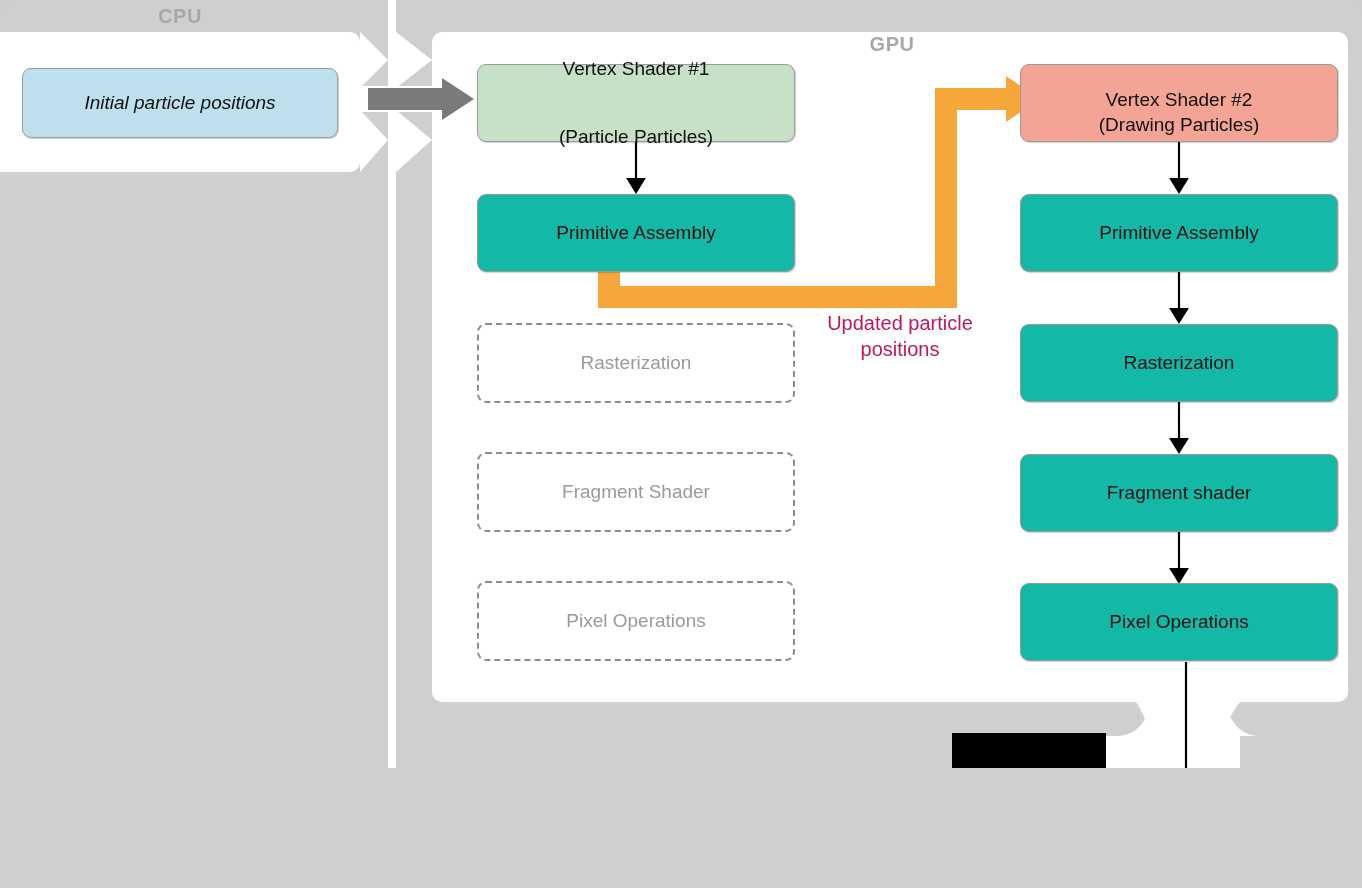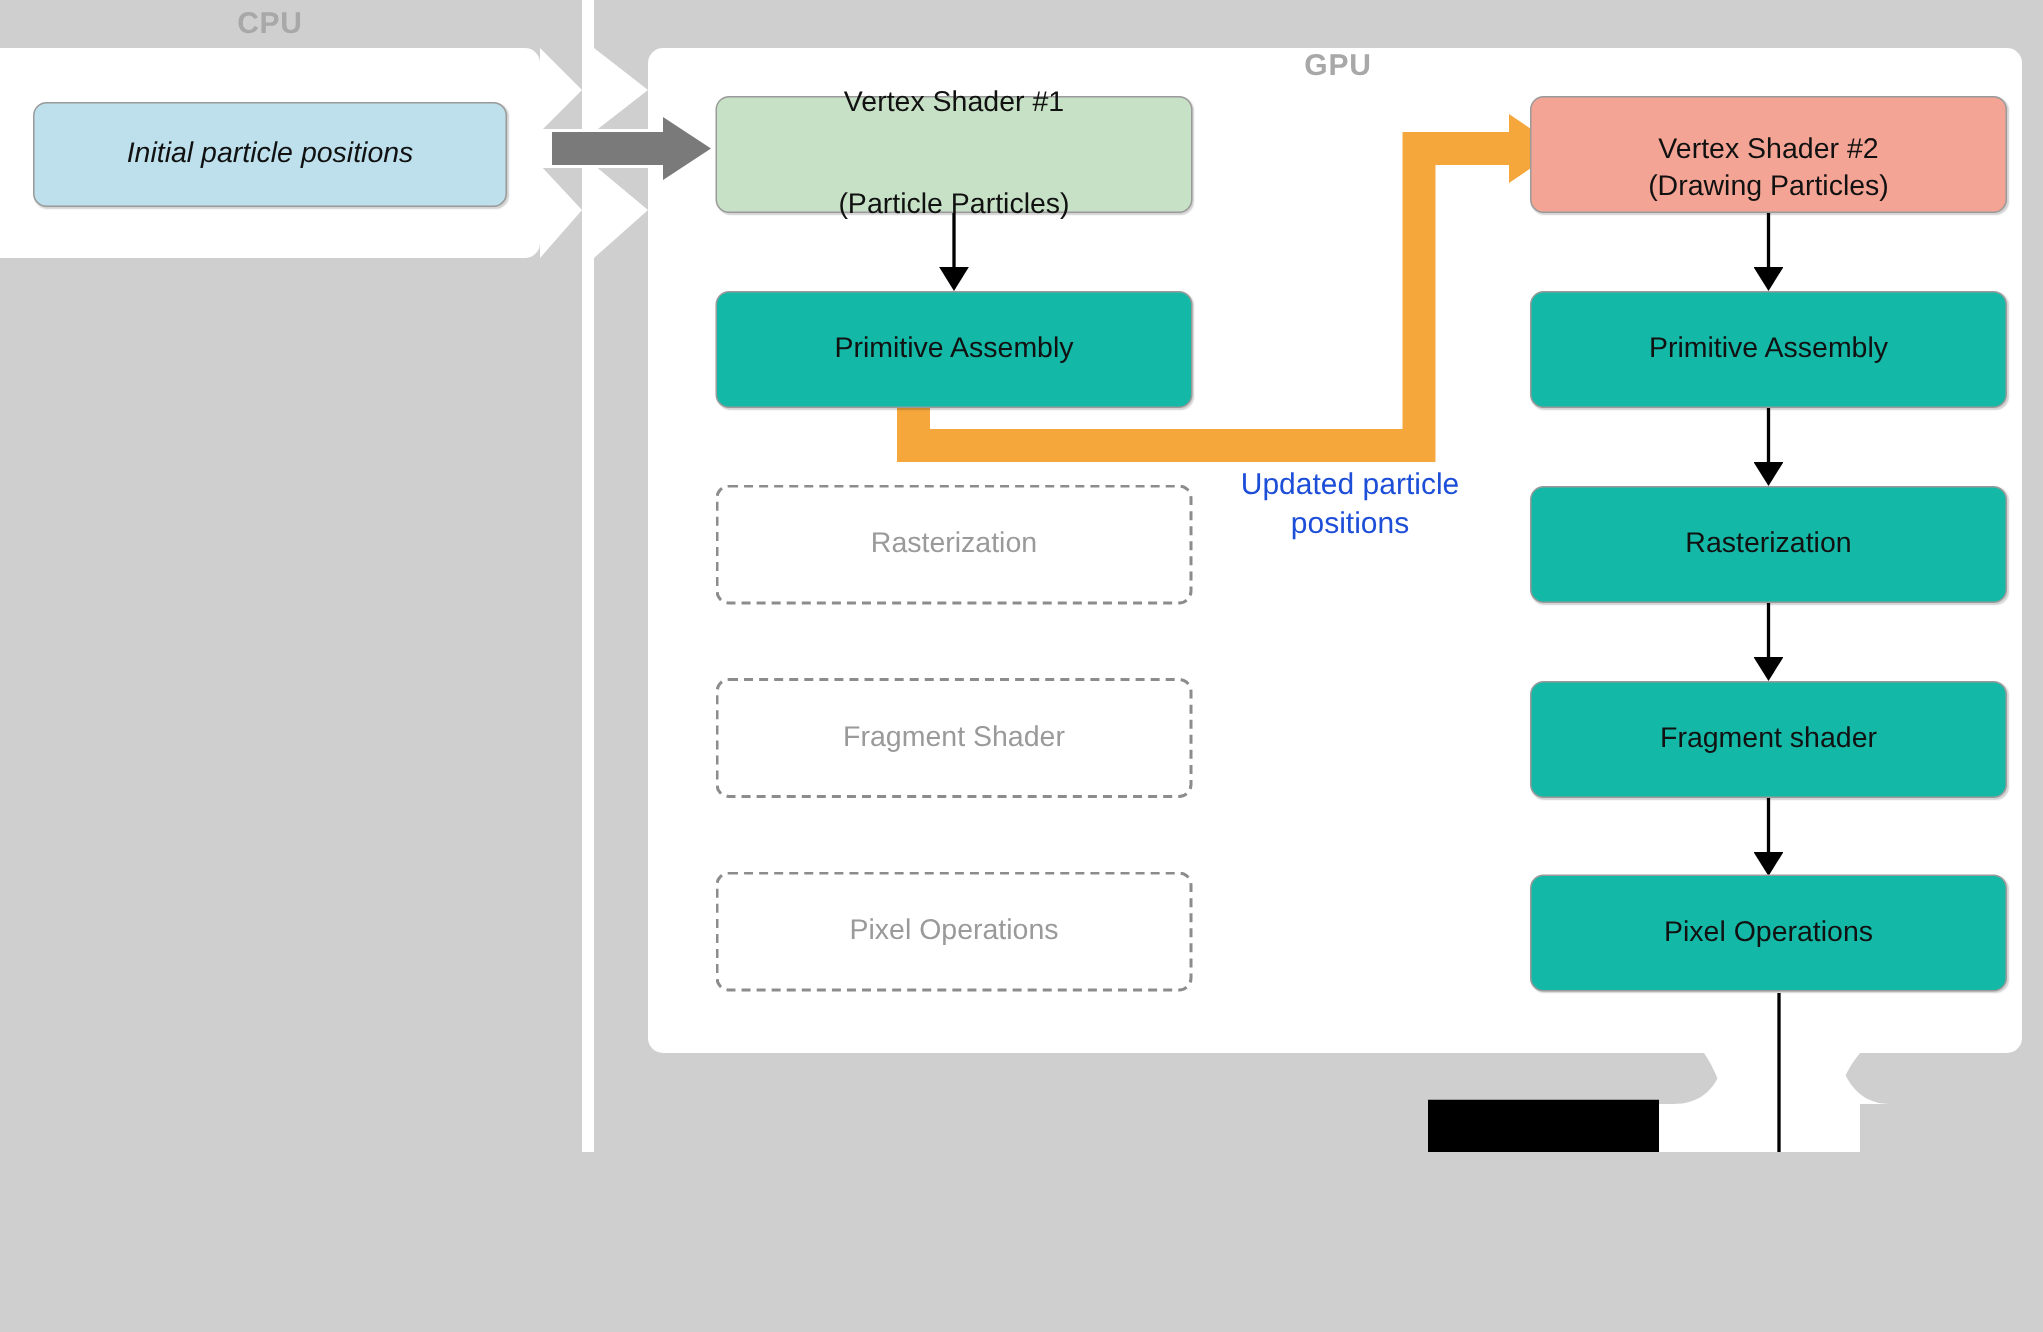--- a/index.html
+++ b/index.html
@@ -58,21 +58,21 @@
     color:#9a9a9a;
     box-shadow:none;
   }
 
   
   svg.overlay{position:absolute;left:0;top:0;width:1362px;height:888px;pointer-events:none;}
 
   
   .orange-label{
     position:absolute;
-    color:#1d4ed8;
+    color:#be185d;
     font-size:20px;
     text-align:center;
     line-height:1.3;
   }
 
   
   .black-blob{position:absolute;left:952px;top:733px;width:210px;height:155px;}
 
   
   .phone{

